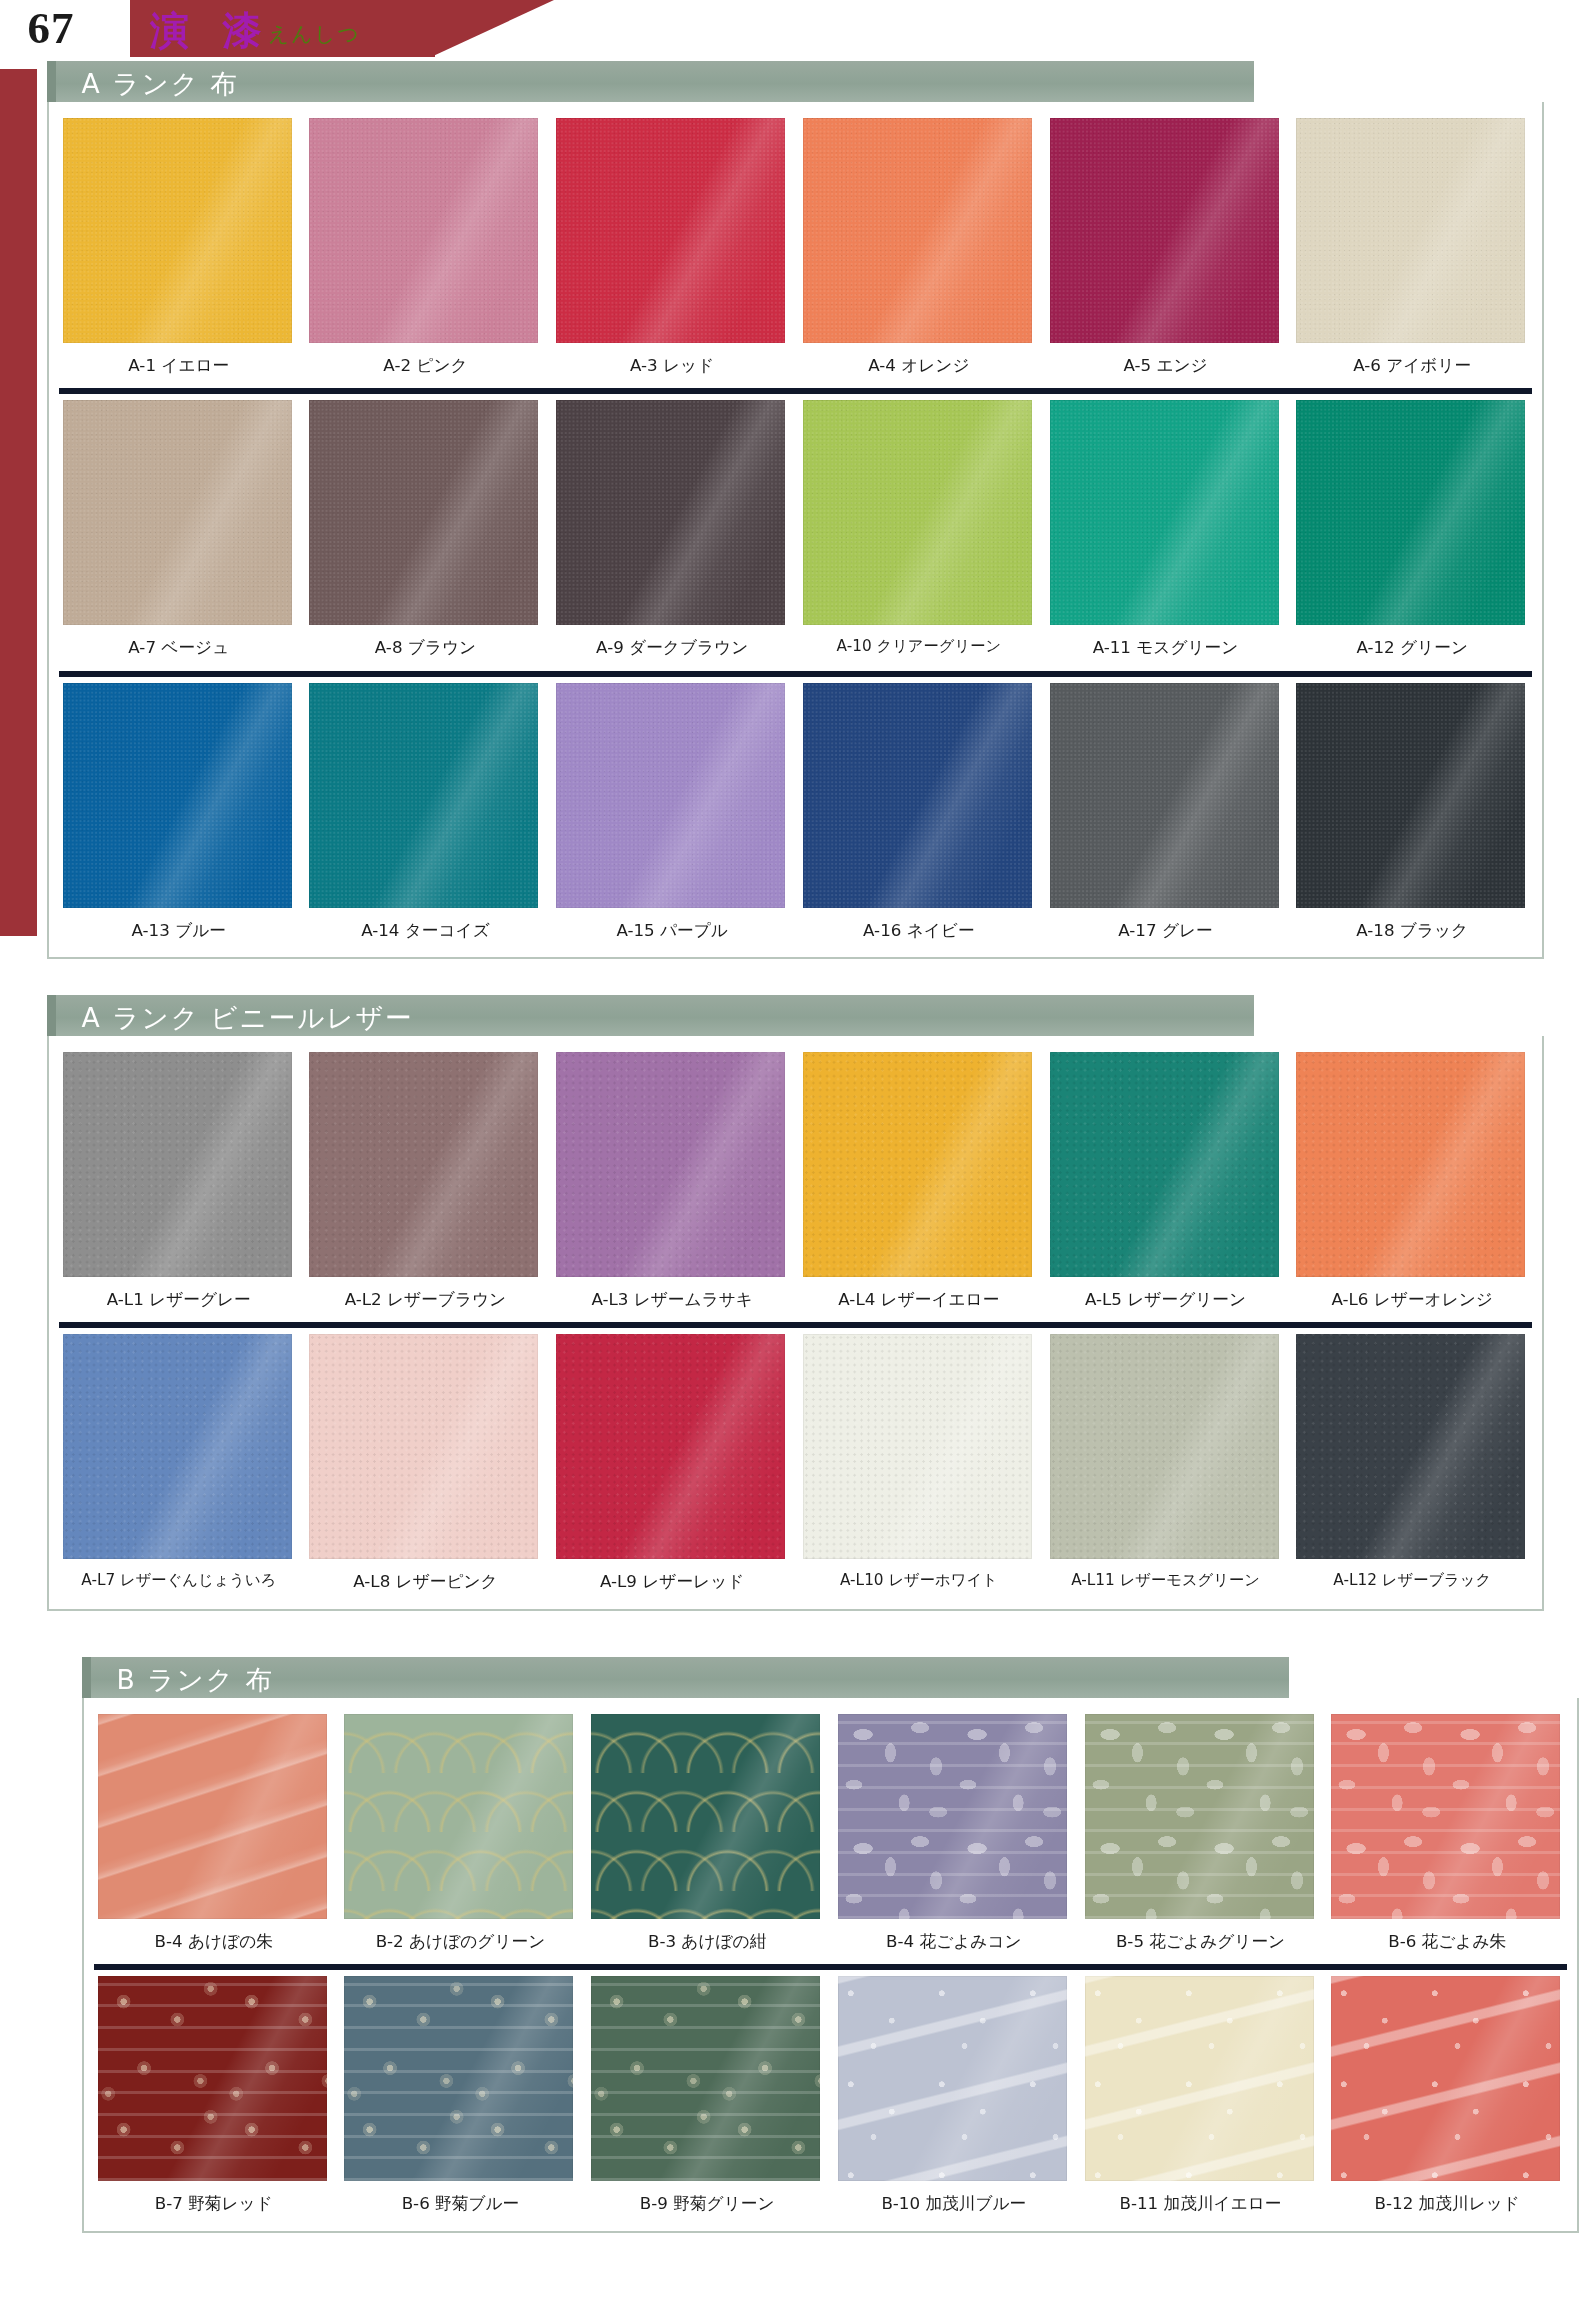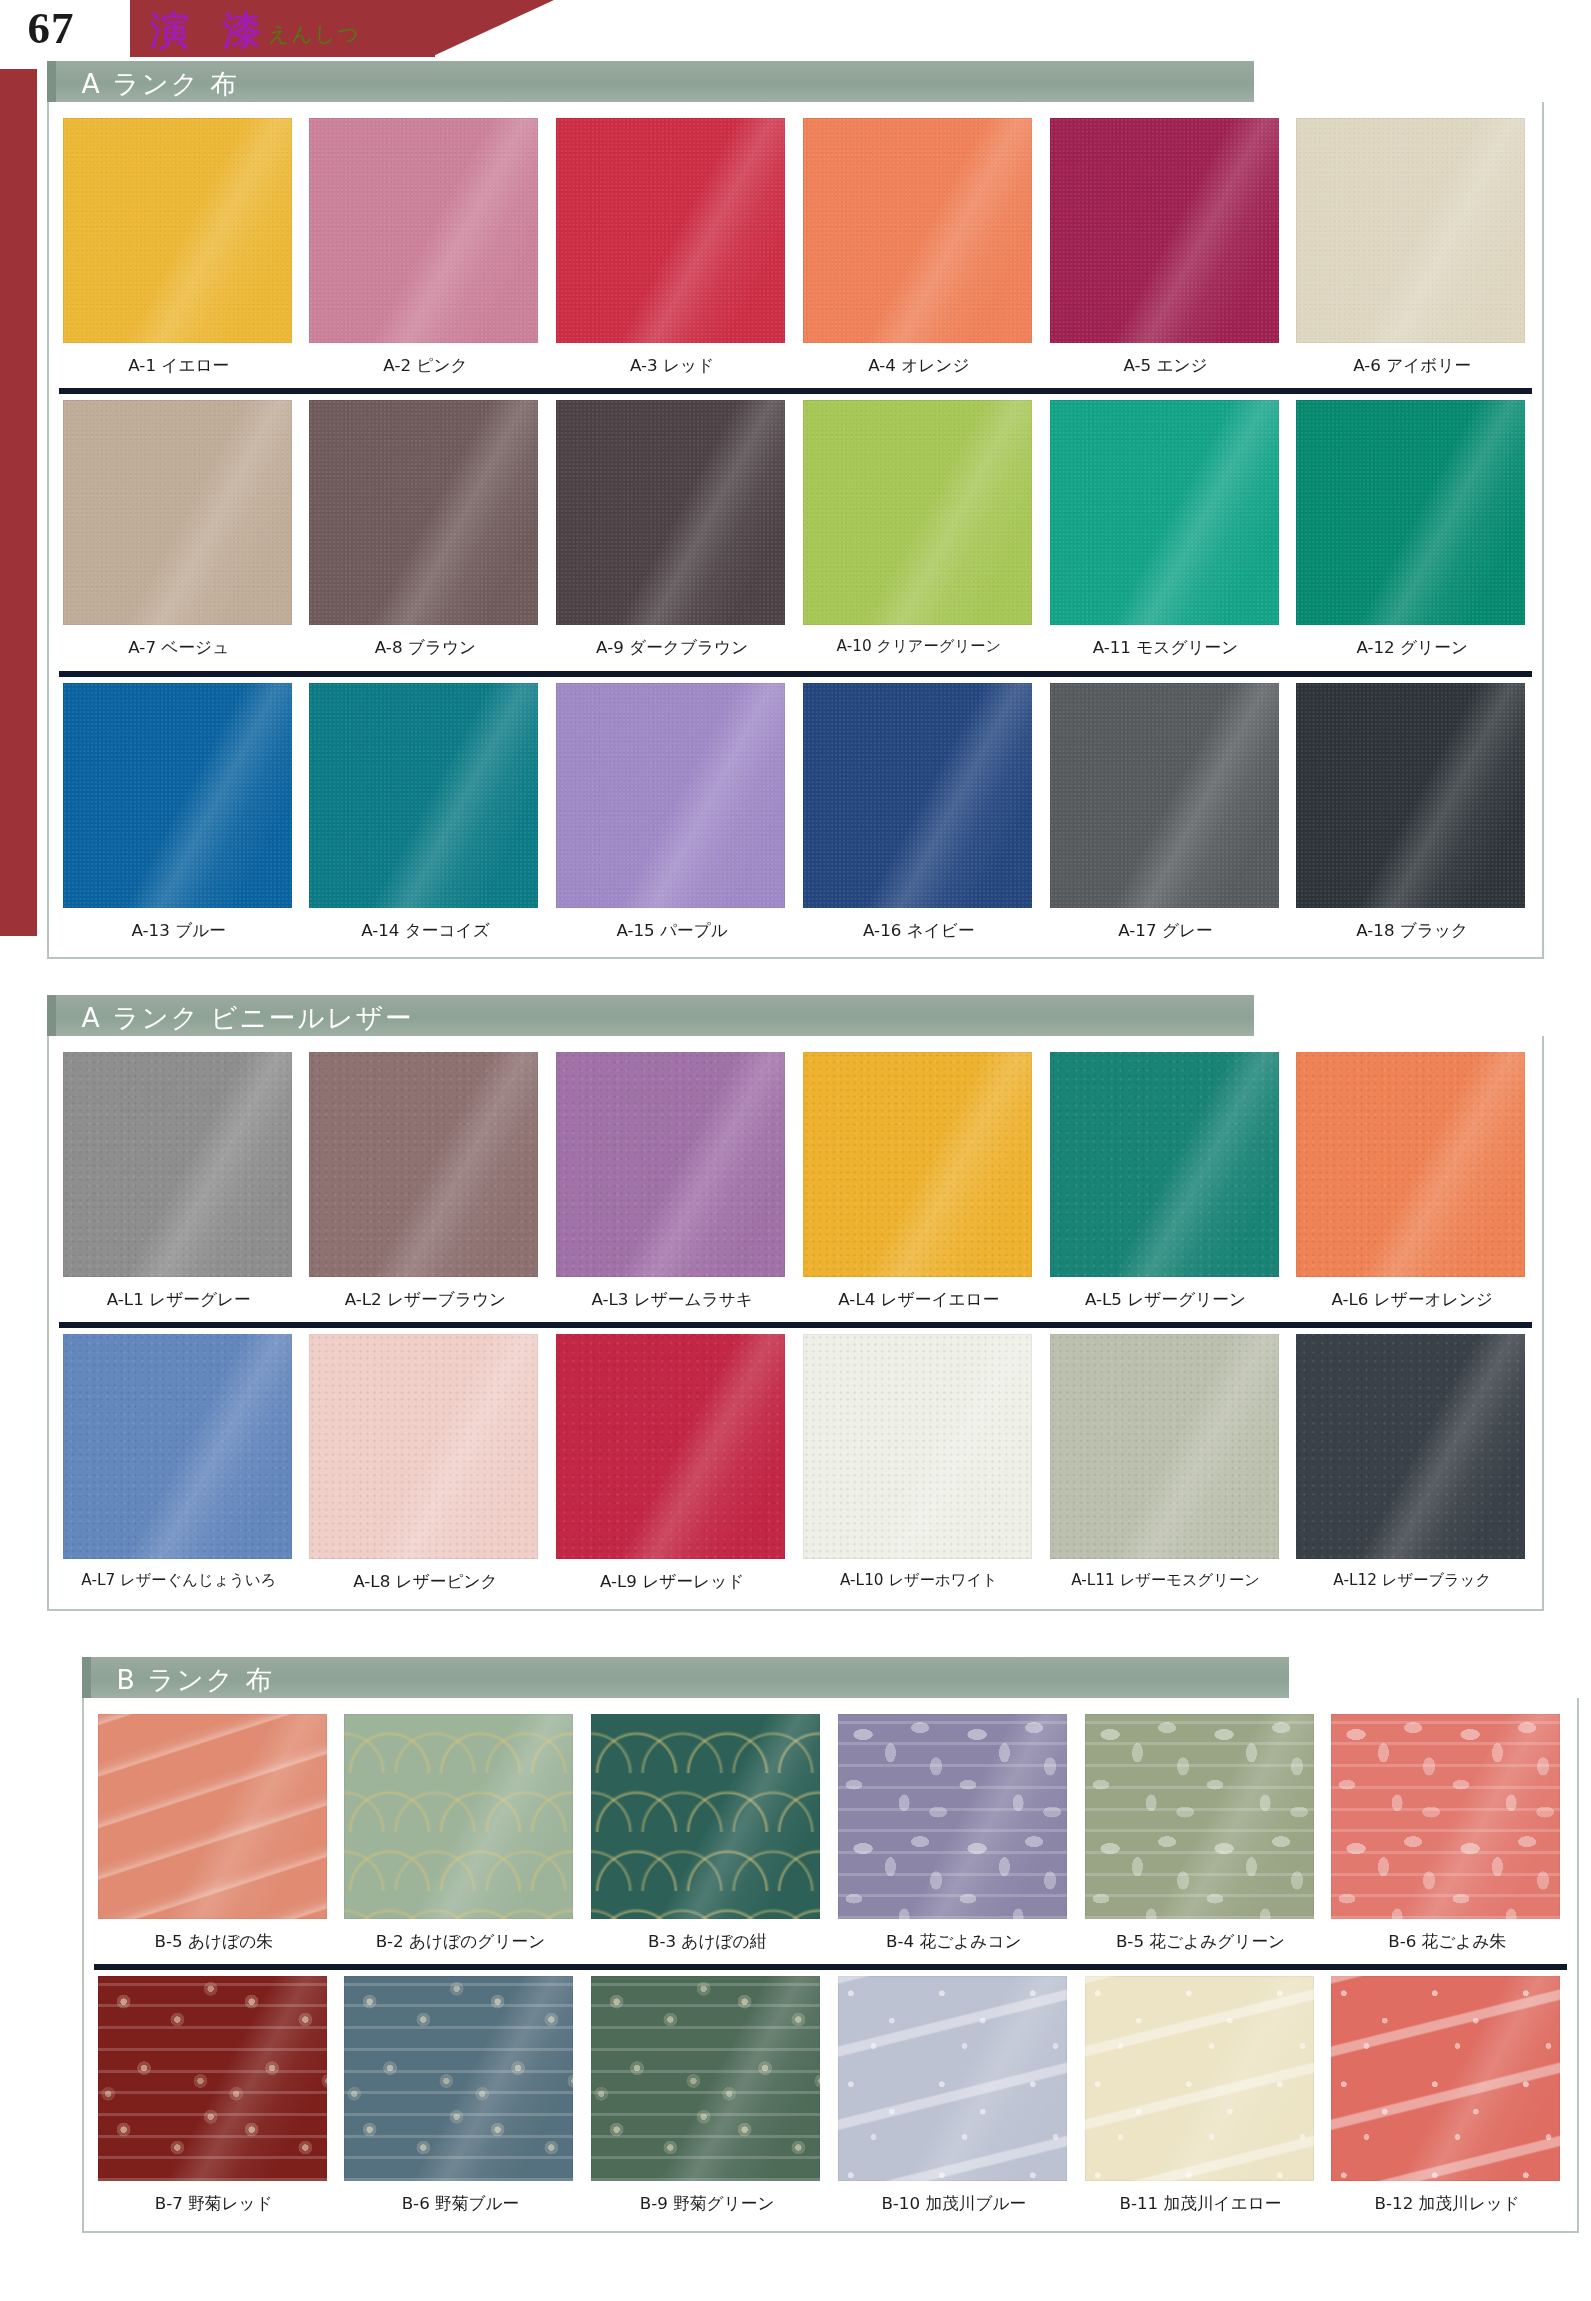--- a/index.html
+++ b/index.html
@@ -434,21 +434,21 @@
       <div class="section-head">
         <div class="section-head-label">B ランク 布</div>
       </div>
       <div class="grid-wrap">
         <div class="row bordered">
           <div class="cell">
             <div class="swatch small" style="background: rgb(224, 139, 114);">
               <div class="pat-wave"></div>
               <div class="sheen"></div>
             </div>
-            <div class="caption">B-5 あけぼの朱</div>
+            <div class="caption">B-4 あけぼの朱</div>
           </div>
           <div class="cell">
             <div class="swatch small" style="background: rgb(157, 180, 155);">
               <div class="pat-seigaiha"></div>
               <div class="sheen"></div>
             </div>
             <div class="caption">B-2 あけぼのグリーン</div>
           </div>
           <div class="cell">
             <div class="swatch small" style="background: rgb(45, 97, 87);">

